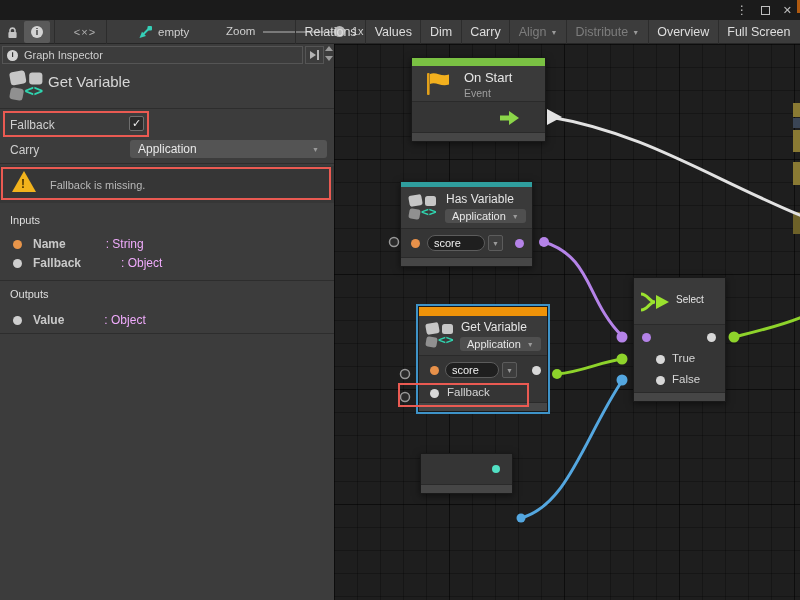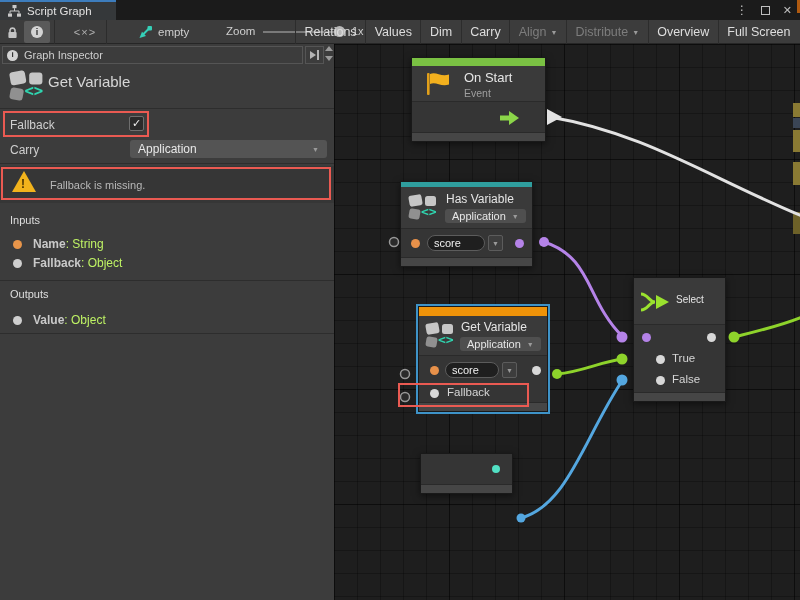--- a/index.html
+++ b/index.html
@@ -51,21 +51,21 @@
   .dropdown{position:absolute;left:130px;top:96px;width:197px;height:18px;background:#545454;border-radius:3px;
             display:flex;align-items:center;font-size:12px;color:#e8e8e8;padding:0 8px;}
   .dropdown .arw{margin-left:auto;}
   .warnbox{position:absolute;left:0;top:122px;width:334px;height:37px;background:#363636;}
   .cssTri{position:absolute;left:12px;top:5px;width:0;height:0;border-left:12px solid transparent;border-right:12px solid transparent;border-bottom:21px solid #f2b31c;}
   .excl{position:absolute;left:21px;top:11px;color:#4a3300;font-weight:bold;font-size:12px;}
   .warn-text{position:absolute;left:50px;top:13px;font-size:11px;color:#b8b8b8;}
   .sec-title{position:absolute;left:10px;font-size:11px;color:#dedede;}
   .pdot{position:absolute;left:13px;width:9px;height:9px;border-radius:50%;}
   .pname{position:absolute;left:33px;font-size:12px;color:#c9c9c9;font-weight:bold;}
-  .pname i{font-style:normal;font-weight:normal;color:#bef264;}
+  .pname i{font-style:normal;font-weight:normal;color:#f0abfc;margin-left:40px;}
   .redbox{position:absolute;border:2px solid #ea5a52;z-index:7;}
 
   
   .canvas{position:absolute;left:334px;top:44px;width:466px;height:556px;background-color:#1e1e1e;
     background-image:
       linear-gradient(rgba(0,0,0,.28) 1px,transparent 1px),
       linear-gradient(90deg,rgba(0,0,0,.28) 1px,transparent 1px),
       linear-gradient(rgba(0,0,0,.4) 1px,transparent 1px),
       linear-gradient(90deg,rgba(0,0,0,.4) 1px,transparent 1px);
     background-size:23px 23px,23px 23px,115px 115px,115px 115px;}
@@ -93,29 +93,20 @@
   .int-circle{position:absolute;width:27px;height:27px;border-radius:50%;background:#52e0c4;}
   .zero-box{position:absolute;background:#1f1f1f;border:1px solid #0e0e0e;border-radius:2px;font-size:11px;color:#e4e4e4;padding:0 5px;line-height:14px;}
   svg.wires{position:absolute;left:0;top:0;z-index:5;pointer-events:none;}
 </style>
 </head>
 <body>
 
 <div id="window">
 
   <div class="titlebar">
-    <div class="tab">
-      <svg width="13" height="12" viewBox="0 0 13 12">
-        <rect x="4.5" y="0" width="4" height="3.2" fill="#c9c9c9"></rect>
-        <rect x="0" y="8.5" width="4" height="3.2" fill="#c9c9c9"></rect>
-        <rect x="9" y="8.5" width="4" height="3.2" fill="#c9c9c9"></rect>
-        <path d="M6.5,3.2 V6 M2,8.5 V6 H11 V8.5" stroke="#c9c9c9" fill="none"></path>
-      </svg>
-      <span>Script Graph</span>
-    </div>
     <div class="win-controls">
       <span class="kebab">⋮</span>
       <span class="maxbox"></span>
       <span class="closex">✕</span>
     </div>
     <div class="corner-mark"></div>
   </div>
 
   <div class="toolbar"></div>
   <div class="tb-icon-btn" style="left:3px;width:18px;">

